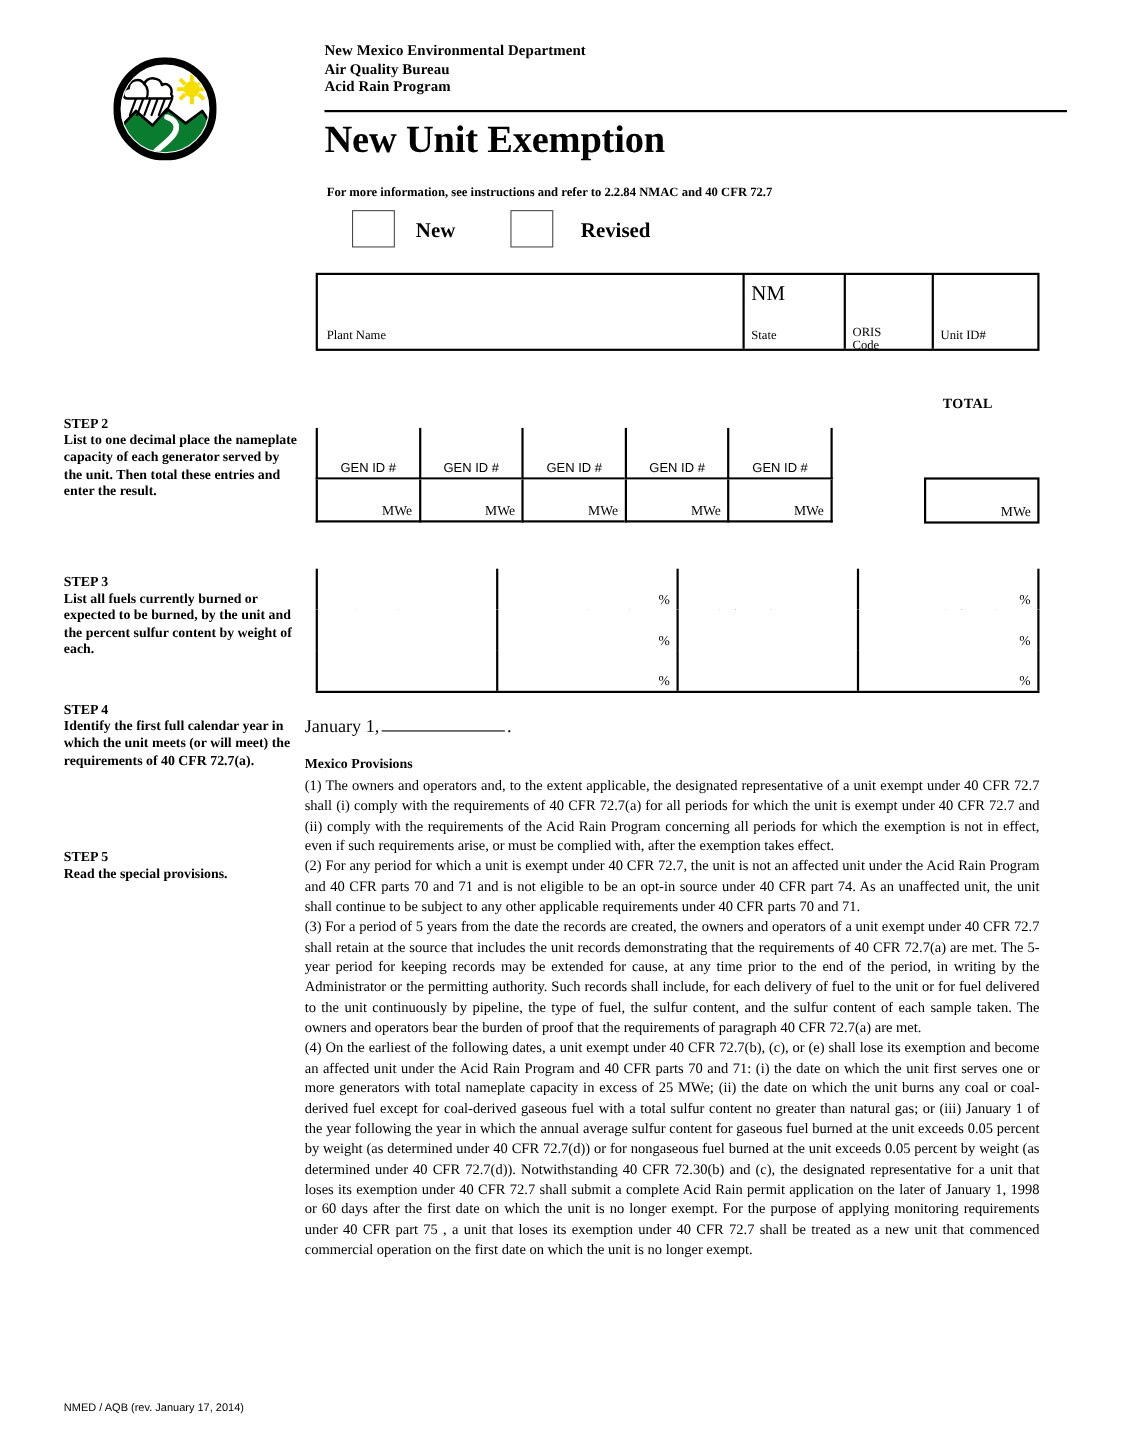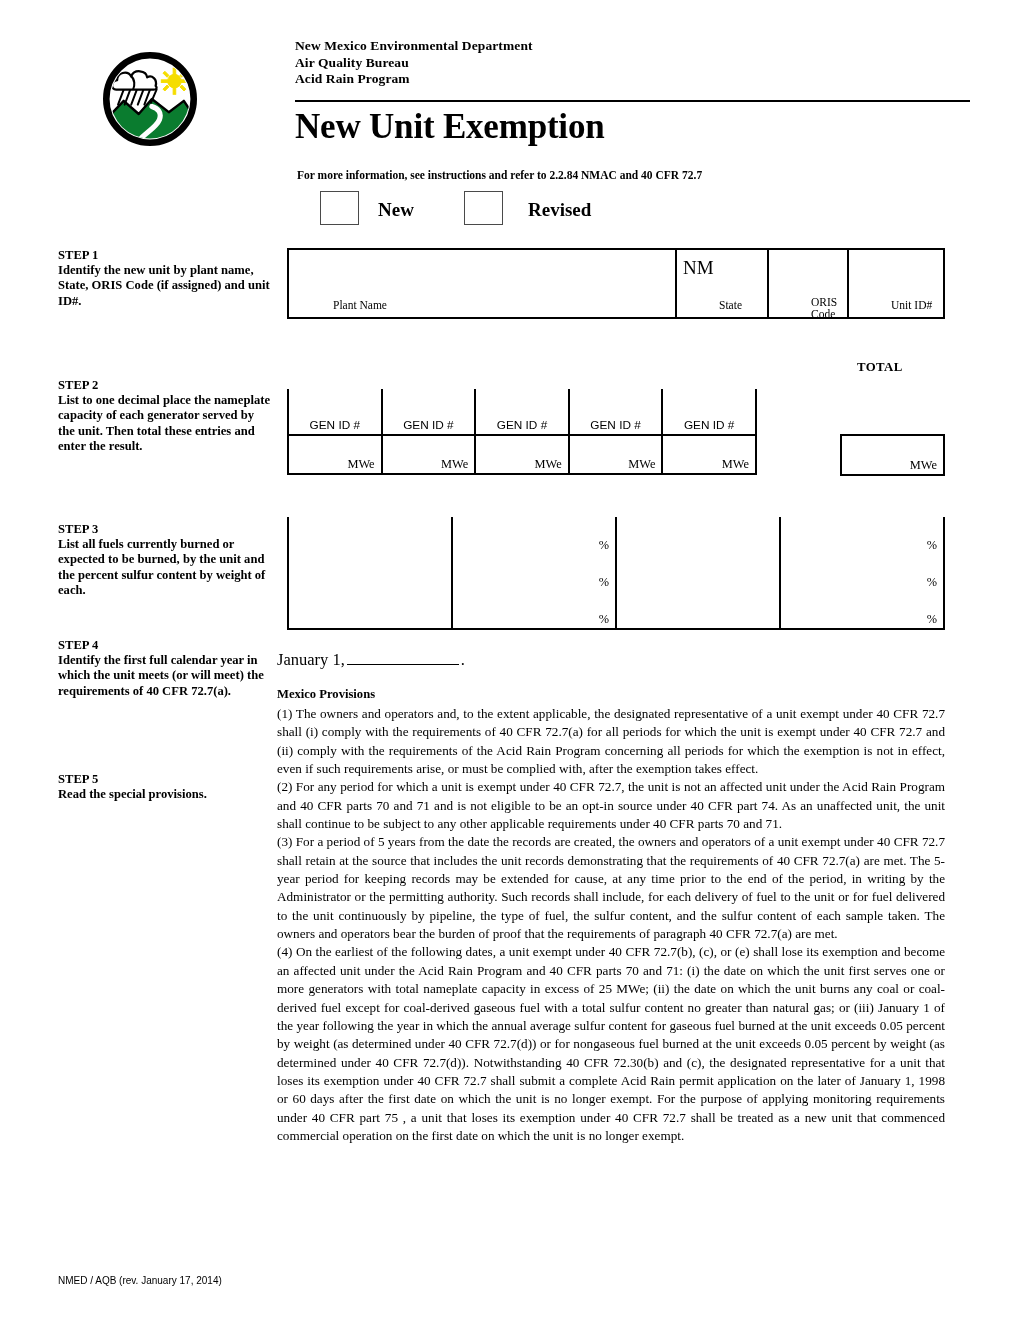--- a/index.html
+++ b/index.html
@@ -101,21 +101,20 @@
     position: absolute;
     top: 0; bottom: 0;
   }
   .t1 .div { position: absolute; top: 0; bottom: 0; width: 0; border-left: 2.2px solid #000; }
   .t1 .sub {
     position: absolute;
     left: 8px; bottom: 6px;
     font-family: "Liberation Serif", serif;
     font-size: 11.5px;
     line-height: 12px;
-    margin-left: 36px;
   }
   .t1 .val {
     position: absolute;
     left: 8px; top: 7px;
     font-family: "Liberation Serif", serif;
     font-size: 19px;
   }
 
   
   .t2-total-label {
@@ -315,24 +314,20 @@
   <div class="header-rule"></div>
 
   <div class="doc-title">New Unit Exemption</div>
   <div class="subtitle">For more information, see instructions and refer to 2.2.84 NMAC and 40 CFR 72.7</div>
 
   <div class="cb cb-new"></div>
   <div class="cb-label lbl-new">New</div>
   <div class="cb cb-rev"></div>
   <div class="cb-label lbl-rev">Revised</div>
 
-  <div class="step-label" style="top:248px;">
-    <div>STEP 1</div>
-    <div>Identify the new unit by plant name, State, ORIS Code (if assigned) and unit ID#.</div>
-  </div>
 
   <div class="t1">
 
     <div class="cell" style="left:0; width:386px;">
       <div class="val"></div>
       <div class="sub">Plant Name</div>
     </div>
     <div class="div" style="left:386px;"></div>
 
     <div class="cell" style="left:386px; width:92px;">

